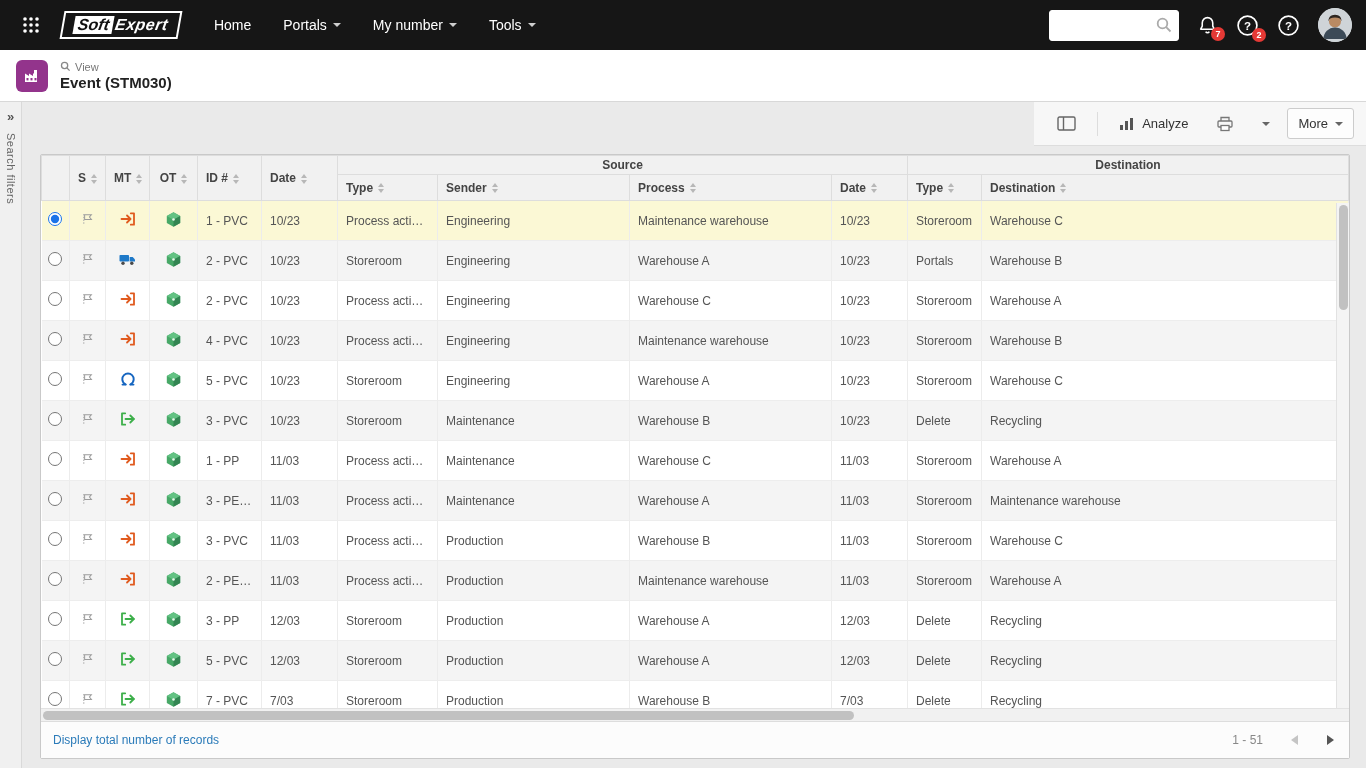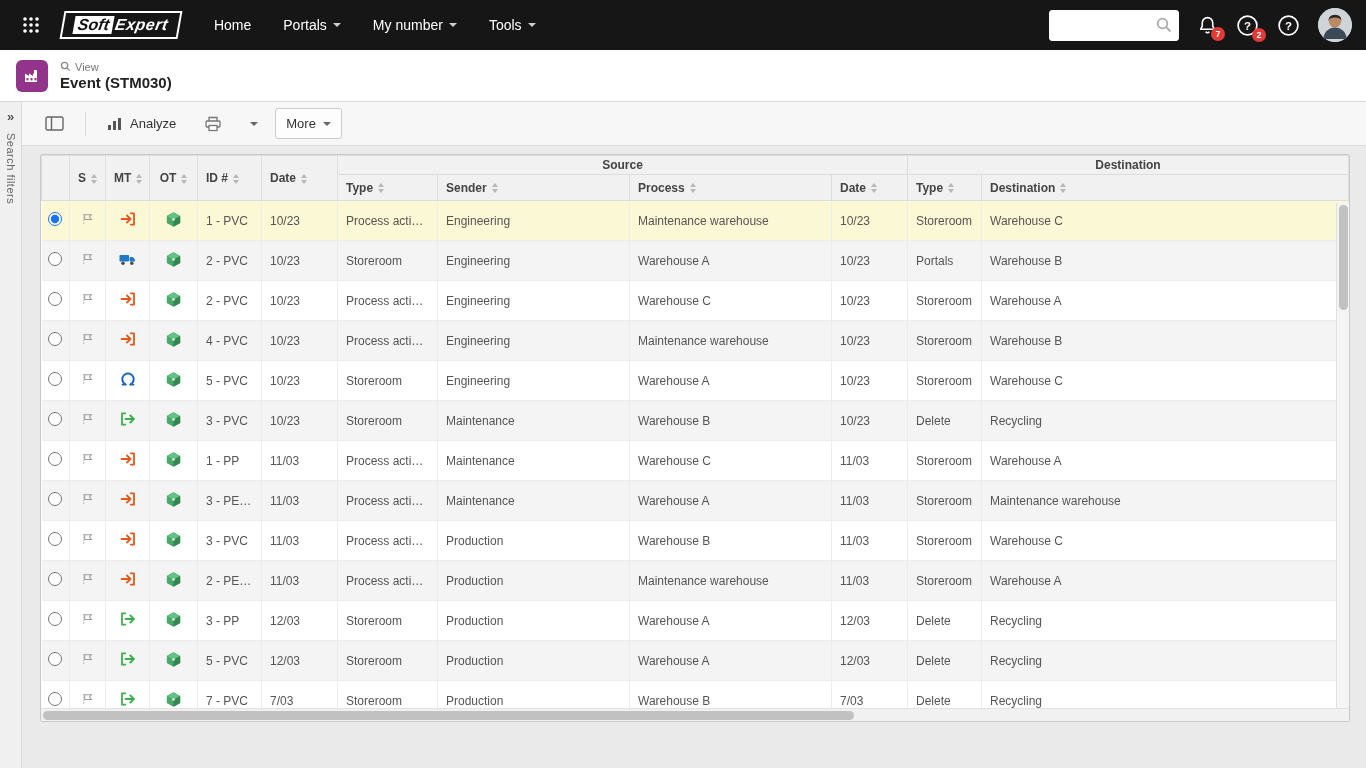--- a/index.html
+++ b/index.html
@@ -27,21 +27,21 @@
   .titlebar { height:52px; background:#fff; border-bottom:1px solid #d8d8d8; display:flex; align-items:center; padding:0 16px; gap:12px; }
   .title-icon { width:32px; height:32px; border-radius:6px; background:#93348c; display:flex; align-items:center; justify-content:center; }
   .view-line { display:flex; align-items:center; gap:4px; color:#777; font-size:11px; }
   .page-title { font-size:15px; font-weight:bold; color:#222; margin-top:1px; }
 
   
   .content { display:flex; height:666px; }
   .filters-strip { width:22px; background:#f0f0f0; border-right:1px solid #d9d9d9; display:flex; flex-direction:column; align-items:center; padding-top:8px; gap:10px; cursor:pointer; }
   .filters-strip .chev { color:#555; font-size:13px; font-weight:bold; line-height:1; }
   .filters-label { writing-mode:vertical-rl; font-size:11px; color:#666; letter-spacing:.5px; }
-  .main { flex:1; display:flex; flex-direction:column; min-width:0; }
+  .main { flex:1; display:flex; flex-direction:column; min-width:0;align-items:flex-end; }
 
   
   .toolbar { height:44px; background:#f7f7f7; border-bottom:1px solid #ddd; display:flex; align-items:center; padding:0 12px; gap:6px; }
   .tbtn { display:flex; align-items:center; gap:7px; padding:7px 10px; border-radius:3px; color:#333; font-size:13px; cursor:pointer; border:1px solid transparent; background:transparent; }
   .tbtn.bordered { border-color:#ccc; background:#fdfdfd; }
   .tsep { width:1px; height:24px; background:#ddd; margin:0 4px; }
   .mini-caret { width:0; height:0; border-left:4px solid transparent; border-right:4px solid transparent; border-top:4px solid #666; }
 
   
   .card-area { padding:8px 16px 0 18px; }
@@ -631,16 +631,28 @@
   </tr>
               </tbody>
           </table>
           <div class="vscroll">
               <div class="thumb"></div>
             </div>
         </div>
         <div class="hscroll">
             <div class="thumb"></div>
           </div>
+        <div class="card-footer">
+          <span class="total-link">Display total number of records</span>
+          <div class="pager">
+            <span class="range">1 - 51</span>
+            <span class="nav-btn">
+                <span class="tri-left"></span>
+              </span>
+            <span class="nav-btn">
+                <span class="tri-right"></span>
+              </span>
+          </div>
+        </div>
       </div>
     </div>
   </div>
 </div>
 
 </body></html>

